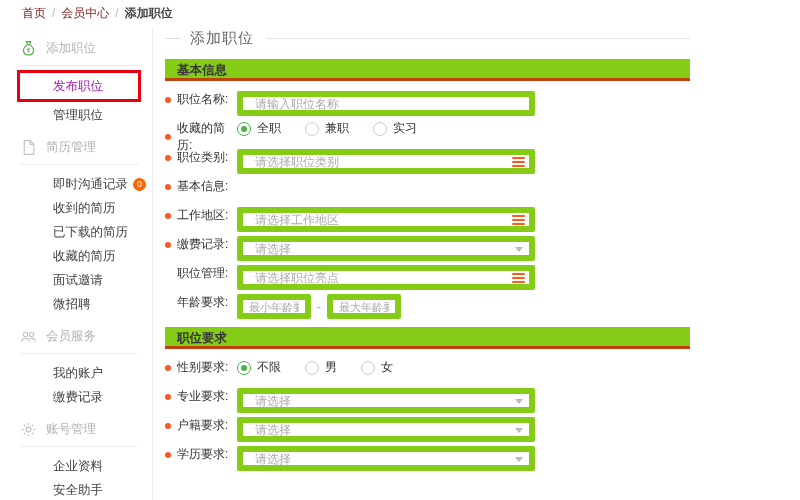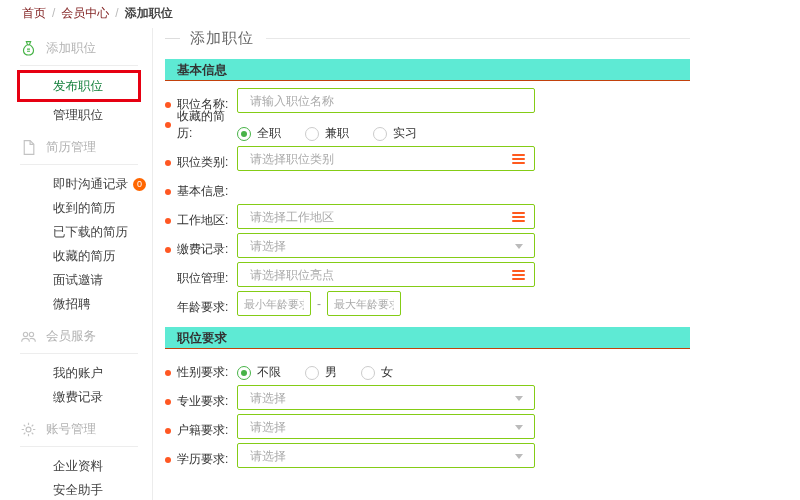--- a/index.html
+++ b/index.html
@@ -17,44 +17,44 @@
   .sidebar { position:absolute; left:20px; top:28px; width:122px; }
   .v-divider { position:absolute; left:152px; top:28px; bottom:0; width:1px; background:#ececec; }
   .sb-header { display:flex; align-items:center; height:22px; margin-top:9px;
     color:#b3b3b3; font-size:12.5px; }
   .sb-header .sb-icon { width:17px; height:17px; margin-right:9px; color:#c3c3c3; flex:0 0 auto; }
   .sb-header.g-active .sb-icon { color:#47b347; }
   .sb-header svg { width:100%; height:100%; display:block; }
   .sb-divider { height:1px; background:#ededed; margin:6px 0 7px; width:118px; }
   .sb-item { position:relative; height:24px; line-height:24px; padding-left:33px;
     font-size:12.5px; color:#424242; cursor:pointer; white-space:nowrap; }
-  .sb-item.active { color:#15803d; }
+  .sb-item.active { color:#a21caf; }
   .sb-item.annotated { outline:3px solid #e60012; outline-offset:0px;
     width:118px; height:26px; line-height:26px; margin:3px 0 4px; }
   .sb-badge { display:inline-block; min-width:13px; height:13px; line-height:13px;
     border-radius:50%; background:#ff6600; color:#fff; font-size:9px; text-align:center;
     margin-left:5px; vertical-align:1px; }
 
   
   .main { position:absolute; left:165px; top:28px; width:525px; }
   .page-title-row { display:flex; align-items:center; height:20px; }
   .ptr-line-l { width:15px; height:1px; background:#ddd; margin-right:10px; }
   .ptr-line-r { flex:1; height:1px; background:#e8e8e8; margin-left:12px; }
   .page-title { font-size:15px; color:#666; letter-spacing:1px; }
 
-  .section-bar { margin-top:11px; height:22px; line-height:22px; background:#5eead4;
-    border-bottom:1px solid #c2410c; padding-left:12px; font-weight:bold;
+  .section-bar { margin-top:11px; height:22px; line-height:22px; background:#84cc16;
+    border-bottom:3px solid #c2410c; padding-left:12px; font-weight:bold;
     font-size:12.5px; color:#333; }
   .rows { padding-top:10px; }
-  .frow { display:flex; align-items:flex-end; height:22px; margin-bottom:7px; }
+  .frow { display:flex; align-items:flex-start; height:22px; margin-bottom:7px; }
   .flabel { width:72px; flex:0 0 auto; display:flex; align-items:center; font-size:12px; color:#333; }
   .req-dot { width:6px; height:6px; border-radius:50%; background:#ff5722; margin-right:6px; flex:0 0 auto; }
   .req-dot.hidden { visibility:hidden; }
   .fcontrol { position:relative; }
-  .tinput { width:298px; height:25px; border:1px solid #84cc16; border-radius:2px;
+  .tinput { width:298px; height:25px; border:6px solid #84cc16; border-radius:2px;
     padding:0 12px; font-size:12px; color:#333; outline:none; background:#fff;
     font-family:inherit; }
   .tinput::placeholder { color:#aaa; opacity:1; }
   .tinput.small { width:74px; padding:0 6px; font-size:11px; }
   .range-sep { display:inline-block; margin:0 6px; color:#999; }
   .picker-icon { position:absolute; right:10px; top:50%; margin-top:-5px; width:13px; cursor:pointer; }
   .picker-icon i { display:block; height:2px; background:#ff5a1e; margin-bottom:2px; border-radius:1px; }
   .caret { position:absolute; right:12px; top:50%; margin-top:-2px; width:0; height:0;
     border-left:4px solid transparent; border-right:4px solid transparent;
     border-top:5px solid #bbb; pointer-events:none; }

